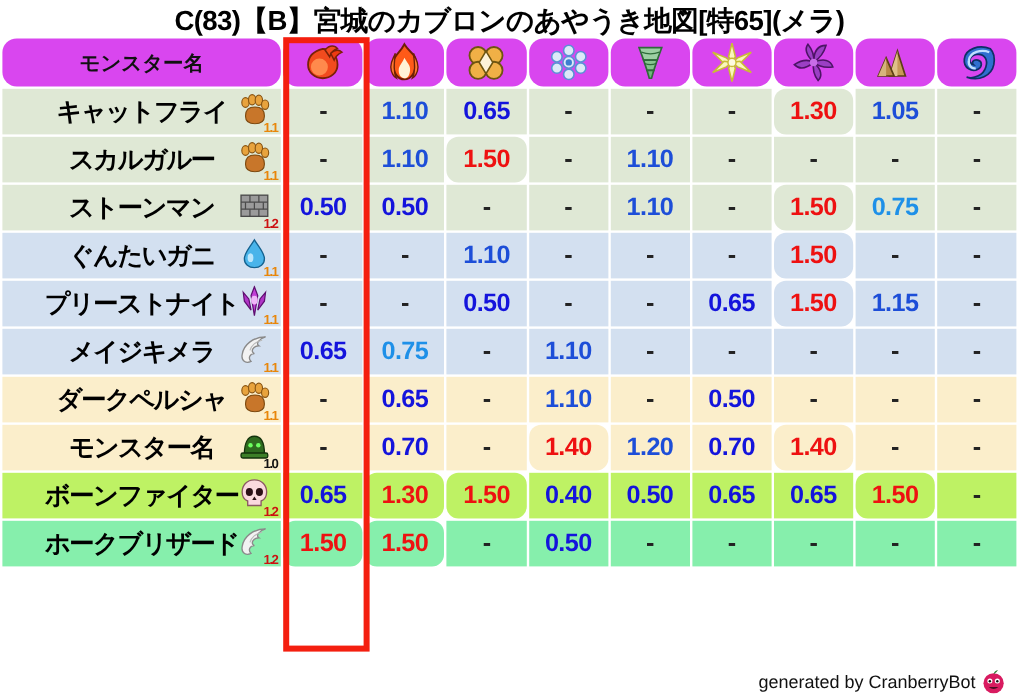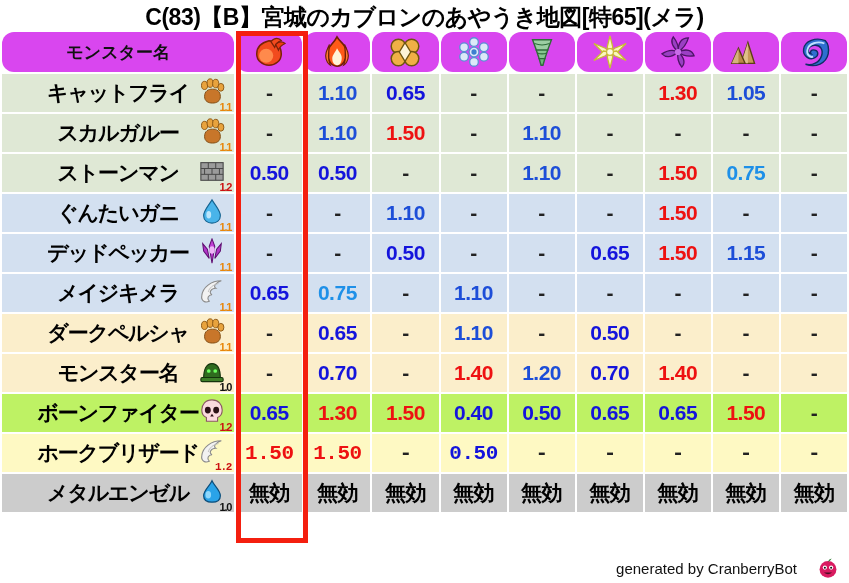--- a/index.html
+++ b/index.html
@@ -83,30 +83,30 @@
   }
   .mult.m-or { color: #e8860a; margin-left: 16px; }
   .mult.m-rd { color: #cc1111; }
   .mult.m-bk { color: #111111; margin-top: 20px; }
 
   
   td.val { height: 38px; font-size: 21px; width: 68px; letter-spacing:-0.5px;}
   .v-orange { color: #1d4ed8; }
   .v-blue   { color: #1414dc; }
   .v-ltblue { color: #1e90e8; }
-  .v-red    { color: #ee1111; }
+  .v-red    { color: #ee1111; border-radius: 10px; }
   .v-dash   { color: #222222; font-size: 20px; }
   .v-null   { color: #000000; font-size: 20px; letter-spacing:-1px; }
 
   
   .bg-green  td { background: #dfe8d5; }
   .bg-blue   td { background: #d3e0f0; }
   .bg-cream  td { background: #fbeecb; }
   .bg-peach  td { background: #bef264; }
-  .bg-pink   td { background: #fef9c3; font-family: Liberation Mono, monospace; }
+  .bg-pink   td { background: #86efac; }
   .bg-gray   td { background: #cccccc; }
 
   
   .hilite {
     position: absolute;
     border: 5px solid #f41f0f;
     pointer-events: none;
     left: 236px;
     top: 31px;
     width: 72px;
@@ -115,21 +115,21 @@
 
   
   .footer {
     position: absolute;
     right: 10px;
     bottom: 4px;
     font-size: 15px;
     color: #111;
     display: flex;
     align-items: center;
-    gap: 20px;
+    gap: 4px;
     white-space: nowrap;
   }
   .berry { width: 22px; height: 22px; }
 </style>
 </head>
 <body>
 
 <div id="page">
 
   <div class="title">C(83)【B】宮城のカブロンのあやうき地図[特65](メラ)</div>
@@ -300,21 +300,21 @@
           <td class="val v-dash">-</td>
           <td class="val v-orange">1.10</td>
           <td class="val v-dash">-</td>
           <td class="val v-dash">-</td>
           <td class="val v-dash">-</td>
           <td class="val v-red">1.50</td>
           <td class="val v-dash">-</td>
           <td class="val v-dash">-</td>
         </tr>
         <tr class="bg-blue">
-          <td class="namecell"><span class="nm-text">デッドペッカー</span><svg class="mon-icon" viewBox="0 0 30 28">
+          <td class="namecell"><span class="nm-text">プリーストナイト</span><svg class="mon-icon" viewBox="0 0 30 28">
               <path d="M15 1 L18 9 L15 27 L12 9 Z" fill="#c13fd6" stroke="#5e0f70" stroke-width="1.1"></path>
               <path d="M5 6 L10 12 L12 22 L6 14 Z" fill="#b135c8" stroke="#5e0f70" stroke-width="1.1"></path>
               <path d="M25 6 L20 12 L18 22 L24 14 Z" fill="#b135c8" stroke="#5e0f70" stroke-width="1.1"></path>
               <ellipse cx="15" cy="13" rx="3" ry="4" fill="#efb5f8"></ellipse>
             </svg><span class="mult m-or">1.1</span></td>
           <td class="val v-dash">-</td>
           <td class="val v-dash">-</td>
           <td class="val v-blue">0.50</td>
           <td class="val v-dash">-</td>
           <td class="val v-dash">-</td>
@@ -397,35 +397,20 @@
             </svg><span class="mult m-rd">1.2</span></td>
           <td class="val v-red">1.50</td>
           <td class="val v-red">1.50</td>
           <td class="val v-dash">-</td>
           <td class="val v-blue">0.50</td>
           <td class="val v-dash">-</td>
           <td class="val v-dash">-</td>
           <td class="val v-dash">-</td>
           <td class="val v-dash">-</td>
           <td class="val v-dash">-</td>
-        </tr>
-        <tr class="bg-gray">
-          <td class="namecell"><span class="nm-text">メタルエンゼル</span><svg class="mon-icon" viewBox="0 0 30 28">
-              <path d="M15 3 C17 8 24 13 24 19 C24 24 20 26 15 26 C10 26 6 24 6 19 C6 13 13 8 15 3 Z" fill="#2aa3e8" stroke="#0c4d7a" stroke-width="1.3"></path>
-              <ellipse cx="11" cy="18" rx="3" ry="4" fill="#a9e4ff" opacity="0.8"></ellipse>
-            </svg><span class="mult m-bk">1.0</span></td>
-          <td class="val v-null">無効</td>
-          <td class="val v-null">無効</td>
-          <td class="val v-null">無効</td>
-          <td class="val v-null">無効</td>
-          <td class="val v-null">無効</td>
-          <td class="val v-null">無効</td>
-          <td class="val v-null">無効</td>
-          <td class="val v-null">無効</td>
-          <td class="val v-null">無効</td>
         </tr>
       </tbody>
   </table>
 
   <div class="hilite"></div>
 
   <div class="footer">
     <span>generated by CranberryBot</span>
     <svg class="berry" viewBox="0 0 24 24">
       <circle cx="12" cy="13.5" r="9.2" fill="#d81b60"></circle>

